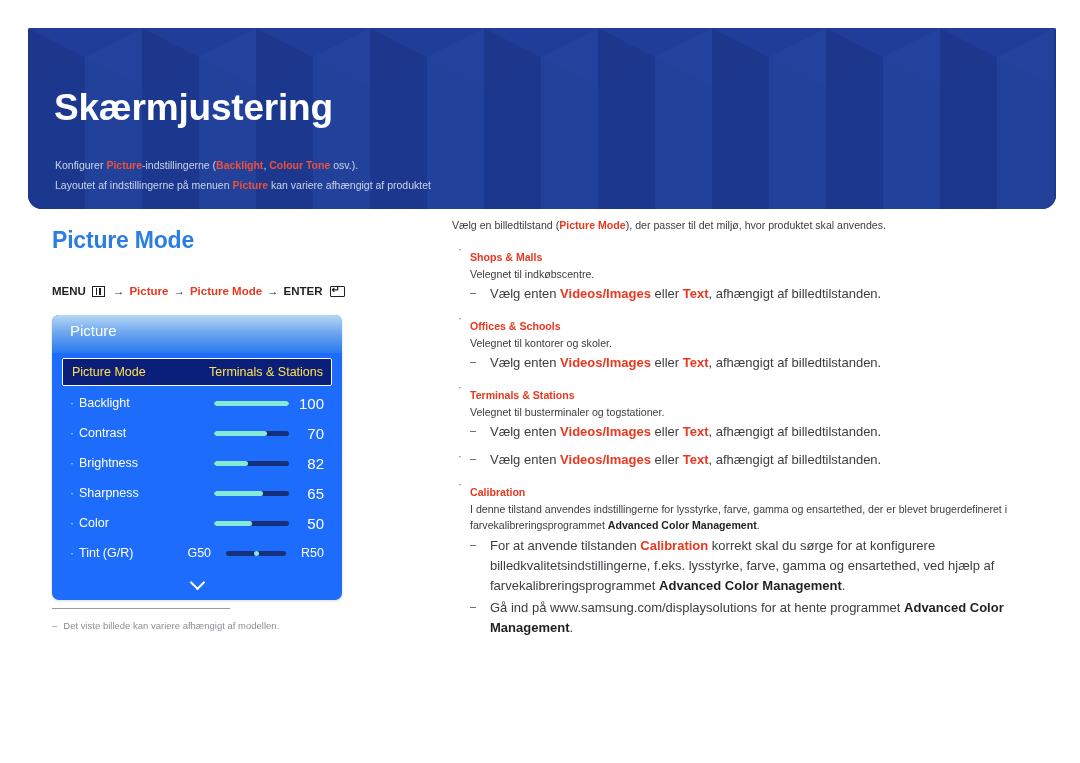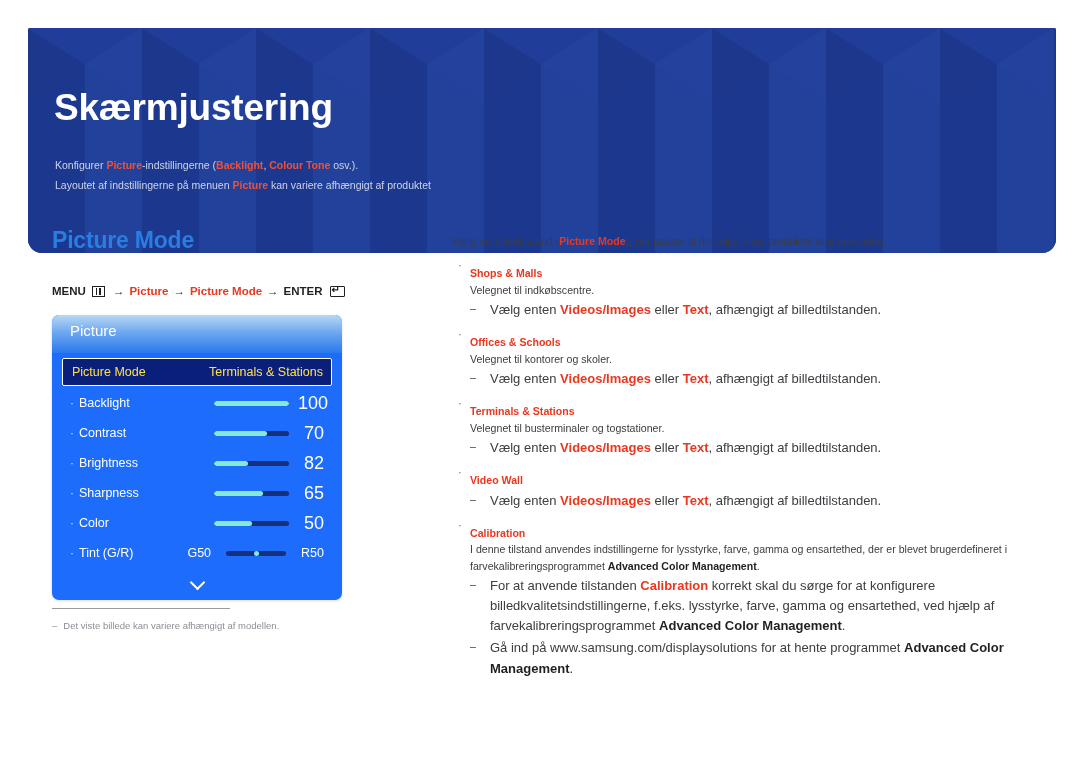--- a/index.html
+++ b/index.html
@@ -9,21 +9,21 @@
     background: #ffffff;
     font-family: "Liberation Sans", sans-serif;
     overflow: hidden;
   }
   .page { position: relative; width: 1080px; height: 763px; background: #fff; }
 
   
   .banner {
     position: absolute;
     left: 28px; top: 28px;
-    width: 1028px; height: 225px;
+    width: 1028px; height: 181px;
     background: #1f3d96;
     border-radius: 2px 2px 14px 14px;
     overflow: hidden;
   }
   .banner-pattern {
     position: absolute; inset: 0;
     opacity: 1;
   }
   .banner-pattern svg { display: block; width: 100%; height: 100%; }
 
@@ -175,21 +175,21 @@
     border-radius: 3px;
     overflow: hidden;
     position: relative;
   }
   .slider .fill {
     position: absolute; left: 0; top: 0; bottom: 0;
     background: #86e9d6;
     border-radius: 3px;
   }
   .slider-num {
-    font-size: 18px;
+    font-size: 15px;
     color: #ffffff;
     width: 26px;
     text-align: right;
     white-space: nowrap;
   }
   .tint-wrap {
     display: flex; align-items: center; gap: 15px;
   }
   .tint-lbl {
     font-size: 12.5px; color: #ffffff; white-space: nowrap;
@@ -239,21 +239,21 @@
     color: #8e8e96;
     display: flex;
     gap: 6px;
     line-height: 1.4;
   }
   .footnote-item .dash { flex: 0 0 auto; }
 
   
   .right-col {
     position: absolute;
-    left: 452px; top: 233px;
+    left: 452px; top: 217px;
     width: 580px;
     color: #3c3c41;
   }
   .intro {
     font-size: 10.6px;
     line-height: 1.55;
     color: #3c3c41;
     margin-bottom: 8px;
   }
   .intro b { color: #e8381f; font-weight: bold; }
@@ -493,21 +493,20 @@
           <div class="bl2-body">
             <span>Vælg enten </span><b>Videos/Images</b><span> eller </span><b>Text</b><span>, afhængigt af billedtilstanden.</span>
           </div>
         </div>
       </div>
     </div>
 
     <div class="bl1">
       <span class="bullet">·</span>
       <div class="bl1-body">
-        <div class="bl1-head">Video Wall</div>
         <div class="bl2">
           <span class="dash2">‒</span>
           <div class="bl2-body">
             <span>Vælg enten </span><b>Videos/Images</b><span> eller </span><b>Text</b><span>, afhængigt af billedtilstanden.</span>
           </div>
         </div>
       </div>
     </div>
 
     <div class="bl1">

